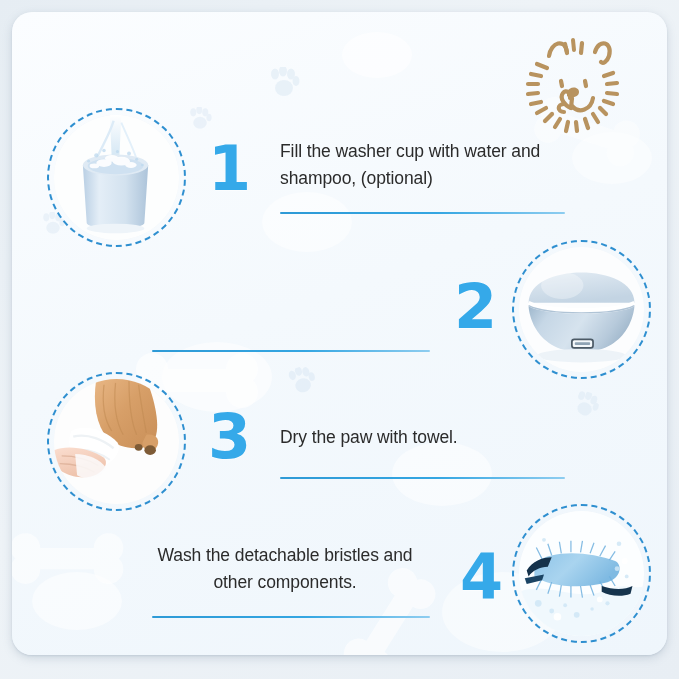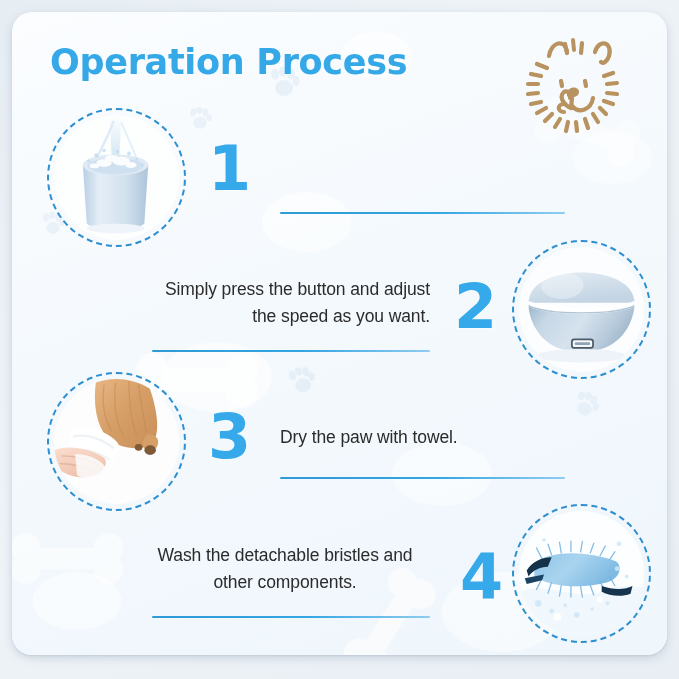--- a/index.html
+++ b/index.html
@@ -255,21 +255,20 @@
         <g fill="#e2edf6">
           <ellipse cx="8" cy="7" rx="4" ry="5.5"></ellipse>
             <ellipse cx="16" cy="4" rx="4" ry="5.5"></ellipse>
           <ellipse cx="24" cy="7" rx="4" ry="5.5"></ellipse>
             <ellipse cx="29" cy="14" rx="3.5" ry="5"></ellipse>
           <ellipse cx="17" cy="21" rx="9" ry="8"></ellipse>
         </g>
       </svg>
     </div>
 
-    <div class="title">Operation Process</div>
 
     <svg class="logo" viewBox="0 0 128 112">
       <g stroke="#b8935f" stroke-width="4.2" stroke-linecap="round" fill="none">
 
         <path d="M40 30 C42 16, 56 12, 58 26"></path>
         <path d="M86 26 C90 12, 104 16, 100 30 C98 36, 94 38, 92 36"></path>
 
         <path d="M64 14 L65 24" stroke-width="4"></path>
         <path d="M73 17 L72 27"></path>
         <path d="M56 18 L58 27"></path>
@@ -344,20 +343,21 @@
                 <circle cx="86" cy="46" r="1.6"></circle>
               <circle cx="36" cy="48" r="1.5"></circle>
                 <circle cx="92" cy="52" r="1.4"></circle>
               <circle cx="66" cy="38" r="1.6"></circle>
             </g>
             <ellipse cx="64" cy="118" rx="30" ry="5" fill="#eef4f9"></ellipse>
           </svg>
         </div>
       </div>
       <div class="num">1</div>
+      <div class="txt">Fill the washer cup with water and shampoo, (optional)</div>
       <div class="rule"></div>
     </div>
 
     <div class="step" id="step2">
       <div class="photo">
         <div class="photo-inner">
           <svg class="art" viewBox="0 0 130 130">
             <defs>
               <linearGradient id="devg" x1="0" y1="0" x2="1" y2="0.3">
                 <stop offset="0%" stop-color="#9fb8cd"></stop>
@@ -383,21 +383,20 @@
             <ellipse cx="45" cy="40" rx="22" ry="14" fill="#ffffff" opacity=".32"></ellipse>
 
             <rect x="55" y="96" width="22" height="9" rx="2.5" fill="#f4f8fb" stroke="#4c5a66" stroke-width="1.8"></rect>
             <rect x="58" y="99" width="16" height="3" rx="1" fill="#8fa3b4"></rect>
 
             <ellipse cx="65" cy="113" rx="46" ry="7" fill="#edf3f8"></ellipse>
           </svg>
         </div>
       </div>
       <div class="num">2</div>
-      <div class="txt">Simply press the button and adjust the speed as you want.</div>
       <div class="rule"></div>
     </div>
 
     <div class="step" id="step3">
       <div class="photo">
         <div class="photo-inner">
           <svg class="art" viewBox="0 0 130 130">
             <defs>
               <linearGradient id="furg" x1="0" y1="0" x2="1" y2="1">
                 <stop offset="0%" stop-color="#e8b684"></stop>

